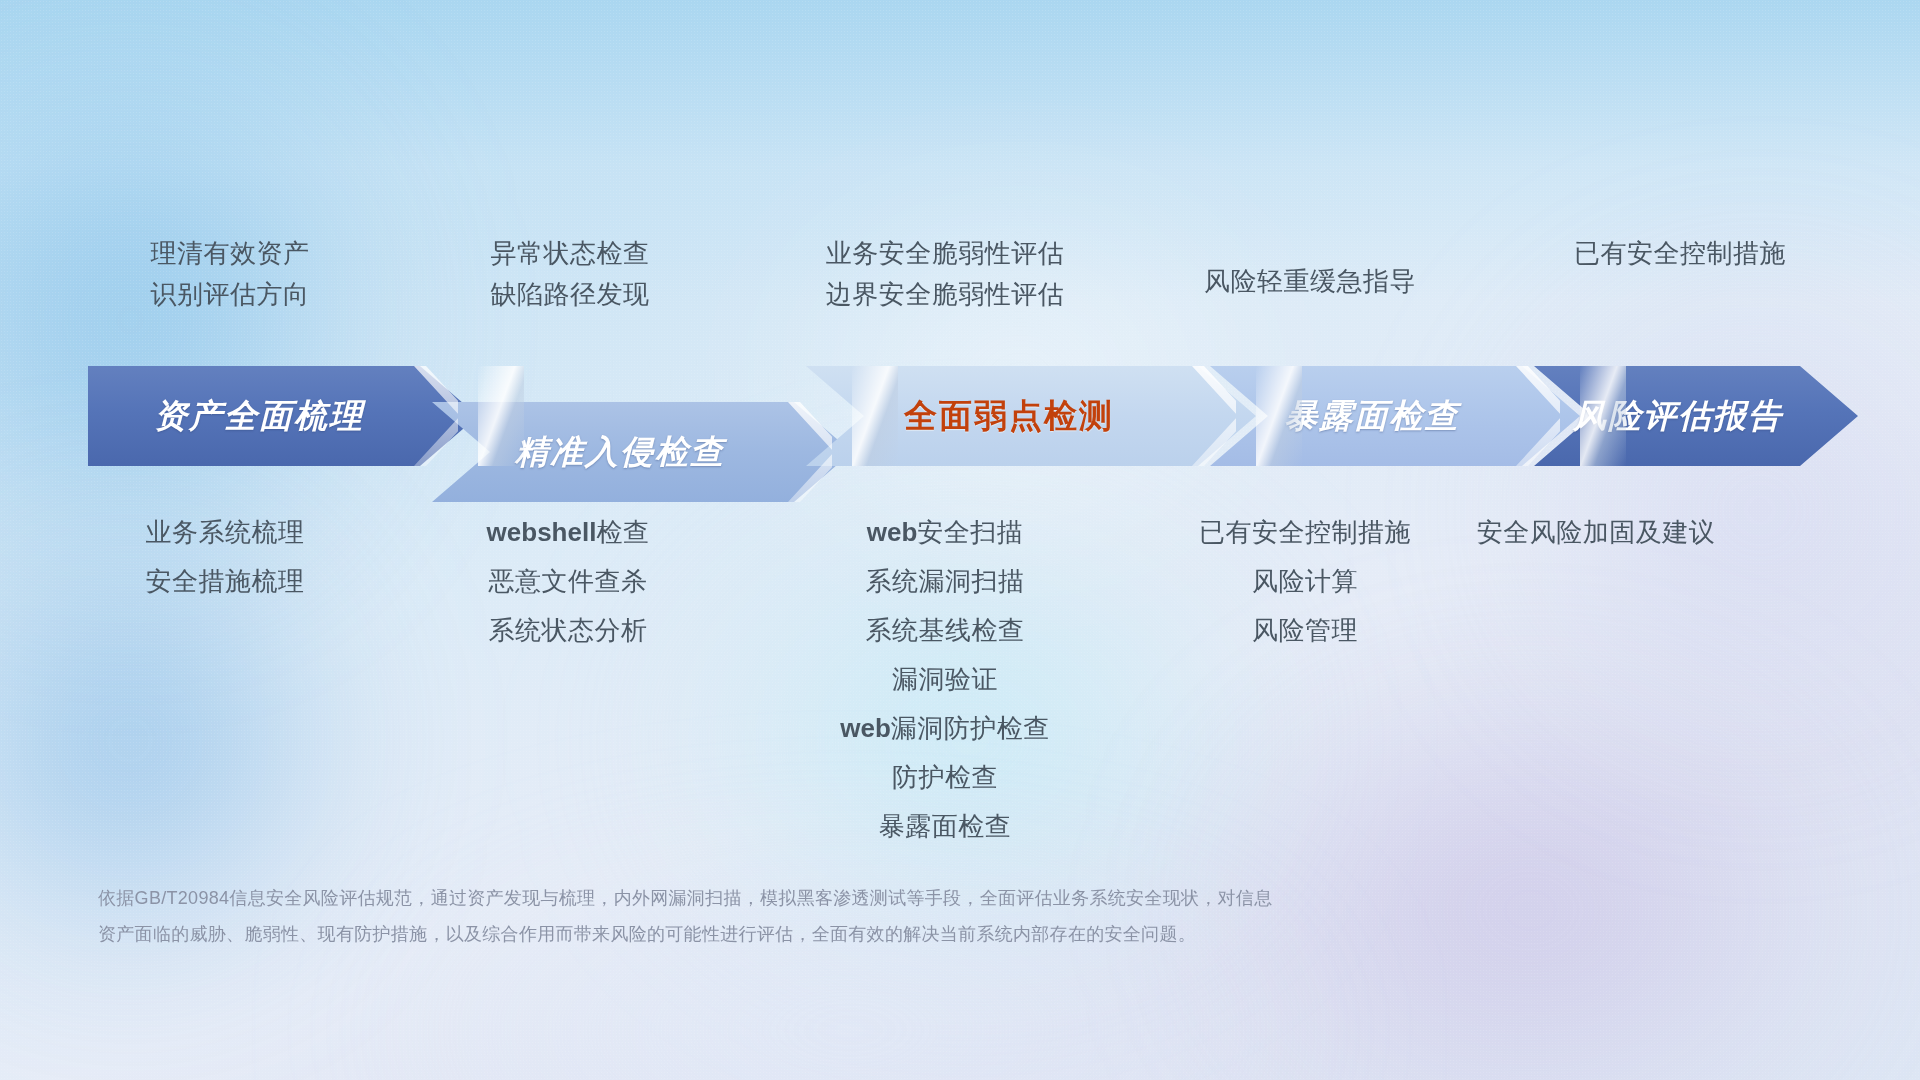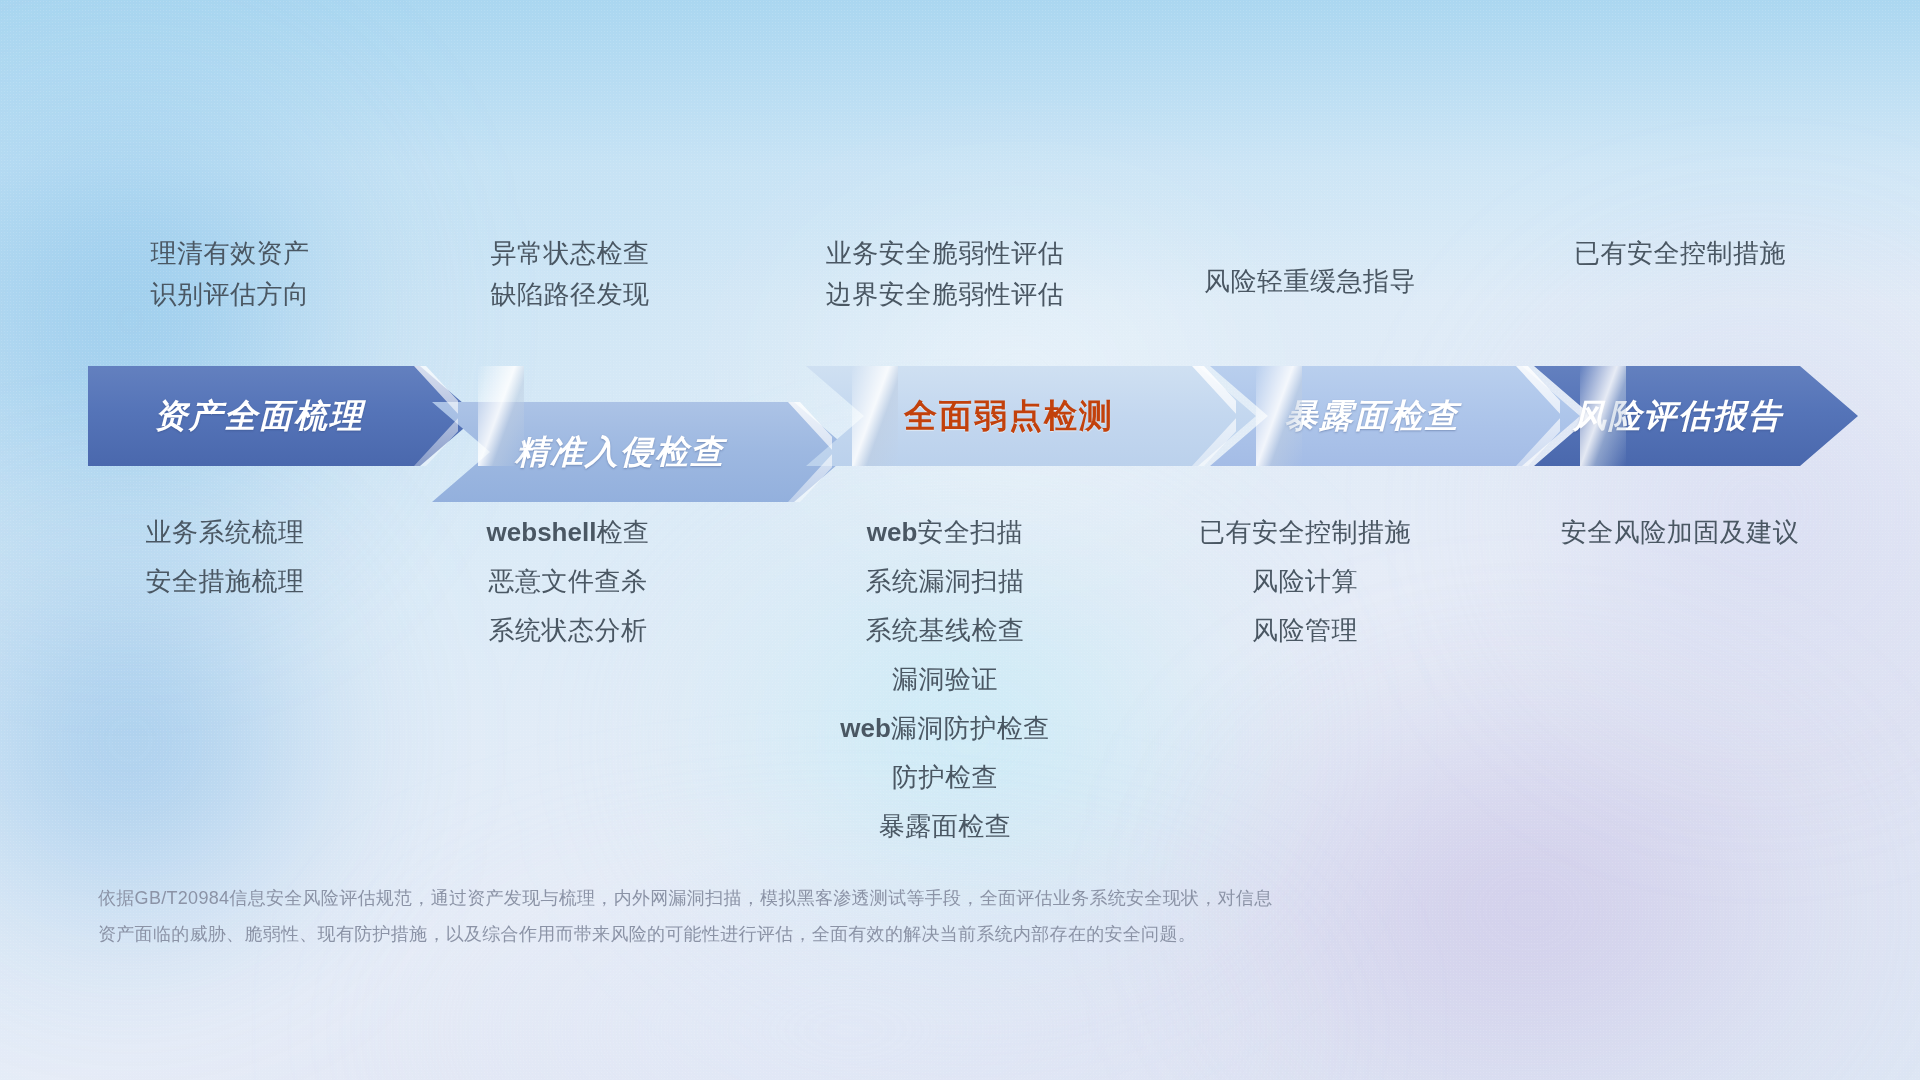--- a/index.html
+++ b/index.html
@@ -205,21 +205,21 @@
       <span class="lat"></span><span>已有安全控制措施</span>
     </div>
     <div>
       <span class="lat"></span><span>风险计算</span>
     </div>
     <div>
       <span class="lat"></span><span>风险管理</span>
     </div>
   </div>
 
-  <div class="col-bot" style="left:1480px;top:508px;width:400px;">
+  <div class="col-bot" style="left:1396px;top:508px;width:400px;">
     <div>
       <span class="lat"></span><span>安全风险加固及建议</span>
     </div>
   </div>
 
   <div id="footer">
     <div>依据GB/T20984信息安全风险评估规范，通过资产发现与梳理，内外网漏洞扫描，模拟黑客渗透测试等手段，全面评估业务系统安全现状，对信息</div>
     <div>资产面临的威胁、脆弱性、现有防护措施，以及综合作用而带来风险的可能性进行评估，全面有效的解决当前系统内部存在的安全问题。</div>
   </div>
 

